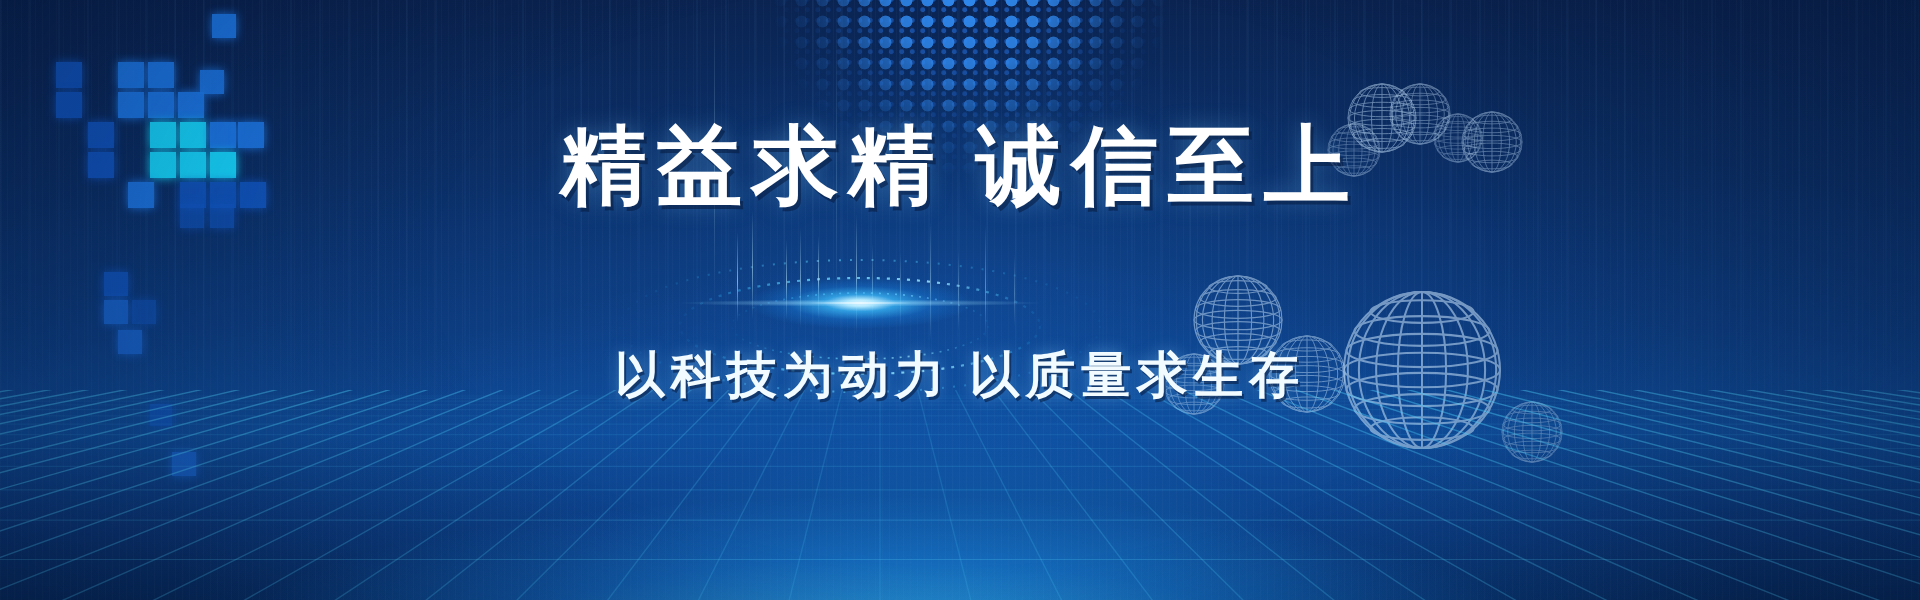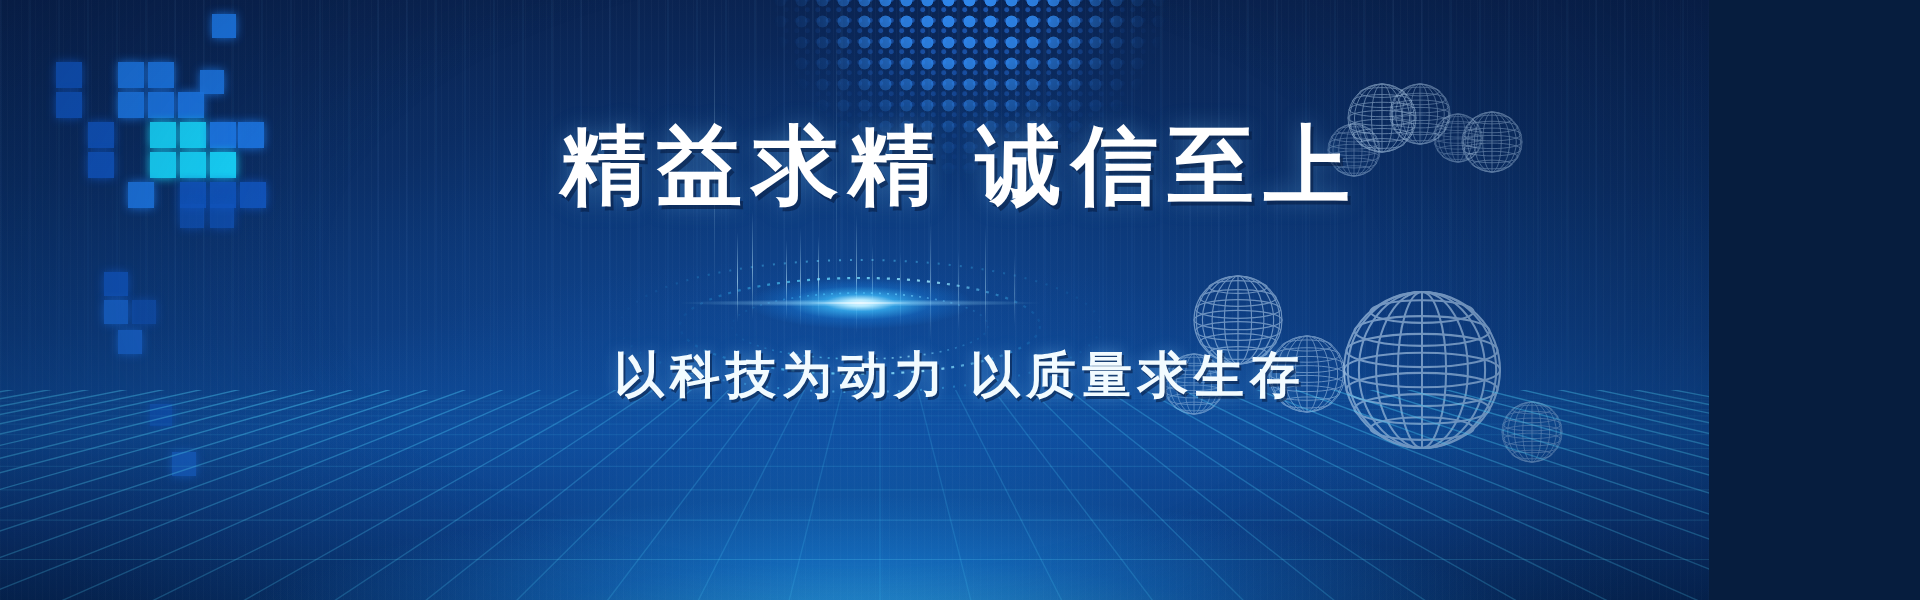--- a/index.html
+++ b/index.html
@@ -7,21 +7,21 @@
   html, body {
     width: 1920px;
     height: 600px;
     overflow: hidden;
     background: #061d3e;
     font-family: "Liberation Sans", sans-serif;
   }
 
   #banner {
     position: relative;
-    width: 1709px;
+    width: 1920px;
     height: 600px;
     overflow: hidden;
     background:
       radial-gradient(ellipse 1100px 520px at 50% 105%, rgba(24,150,235,0.55) 0%, rgba(16,96,190,0.28) 38%, rgba(8,44,110,0.0) 72%),
       radial-gradient(ellipse 900px 420px at 50% 50%, rgba(18,84,170,0.45) 0%, rgba(10,48,116,0.12) 60%, rgba(6,28,74,0) 80%),
       linear-gradient(180deg, #0a2350 0%, #0b2f66 30%, #0d3d80 55%, #0f4c98 72%, #0b3574 88%, #072a5c 100%);
   }
 
   
   .streaks {
@@ -104,21 +104,21 @@
     font-size: 86px;
     letter-spacing: 10px;
     color: #ffffff;
     text-shadow: 3px 4px 0 rgba(5,26,62,.55), 0 0 22px rgba(120,200,255,.35);
     white-space: nowrap;
   }
   .subtitle {
     position: absolute;
     left: 0; top: 342px; width: 1920px;
     text-align: center;
-    font-family: Liberation Sans, sans-serif;
+    font-family: Liberation Serif, serif;
     font-weight: bold;
     font-size: 50px;
     letter-spacing: 6px;
     color: #f2fbff;
     text-shadow: 2px 3px 0 rgba(6,30,70,.6), 0 0 16px rgba(130,205,255,.45);
     white-space: nowrap;
   }
   .vignette {
     position: absolute; inset: 0;
     background: radial-gradient(ellipse 1250px 700px at 50% 45%, rgba(0,0,0,0) 42%, rgba(2,14,40,.45) 100%);

